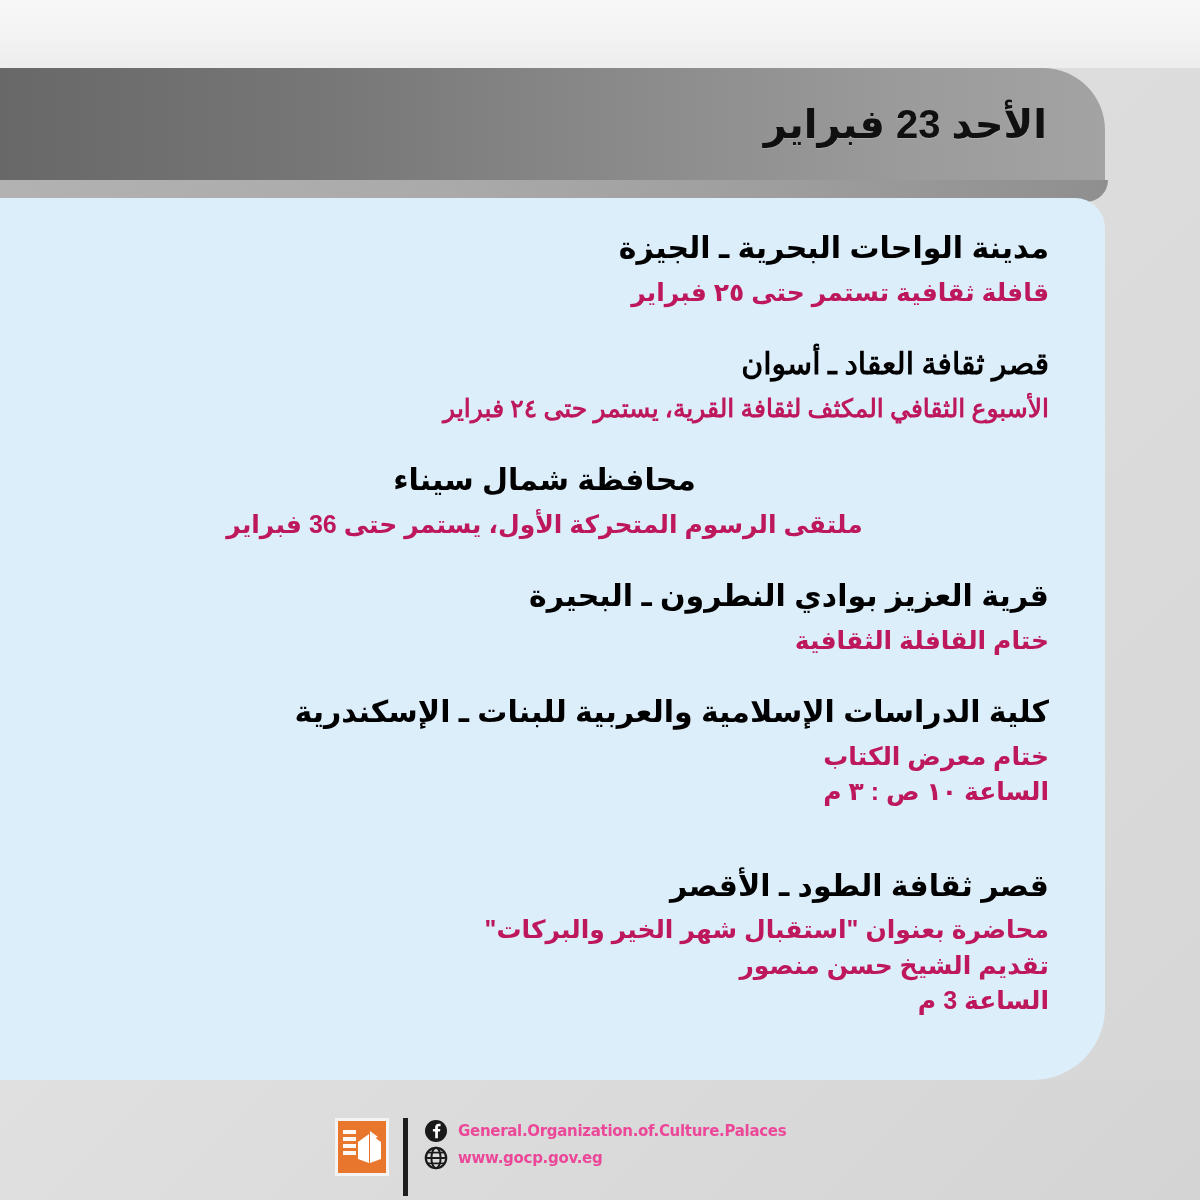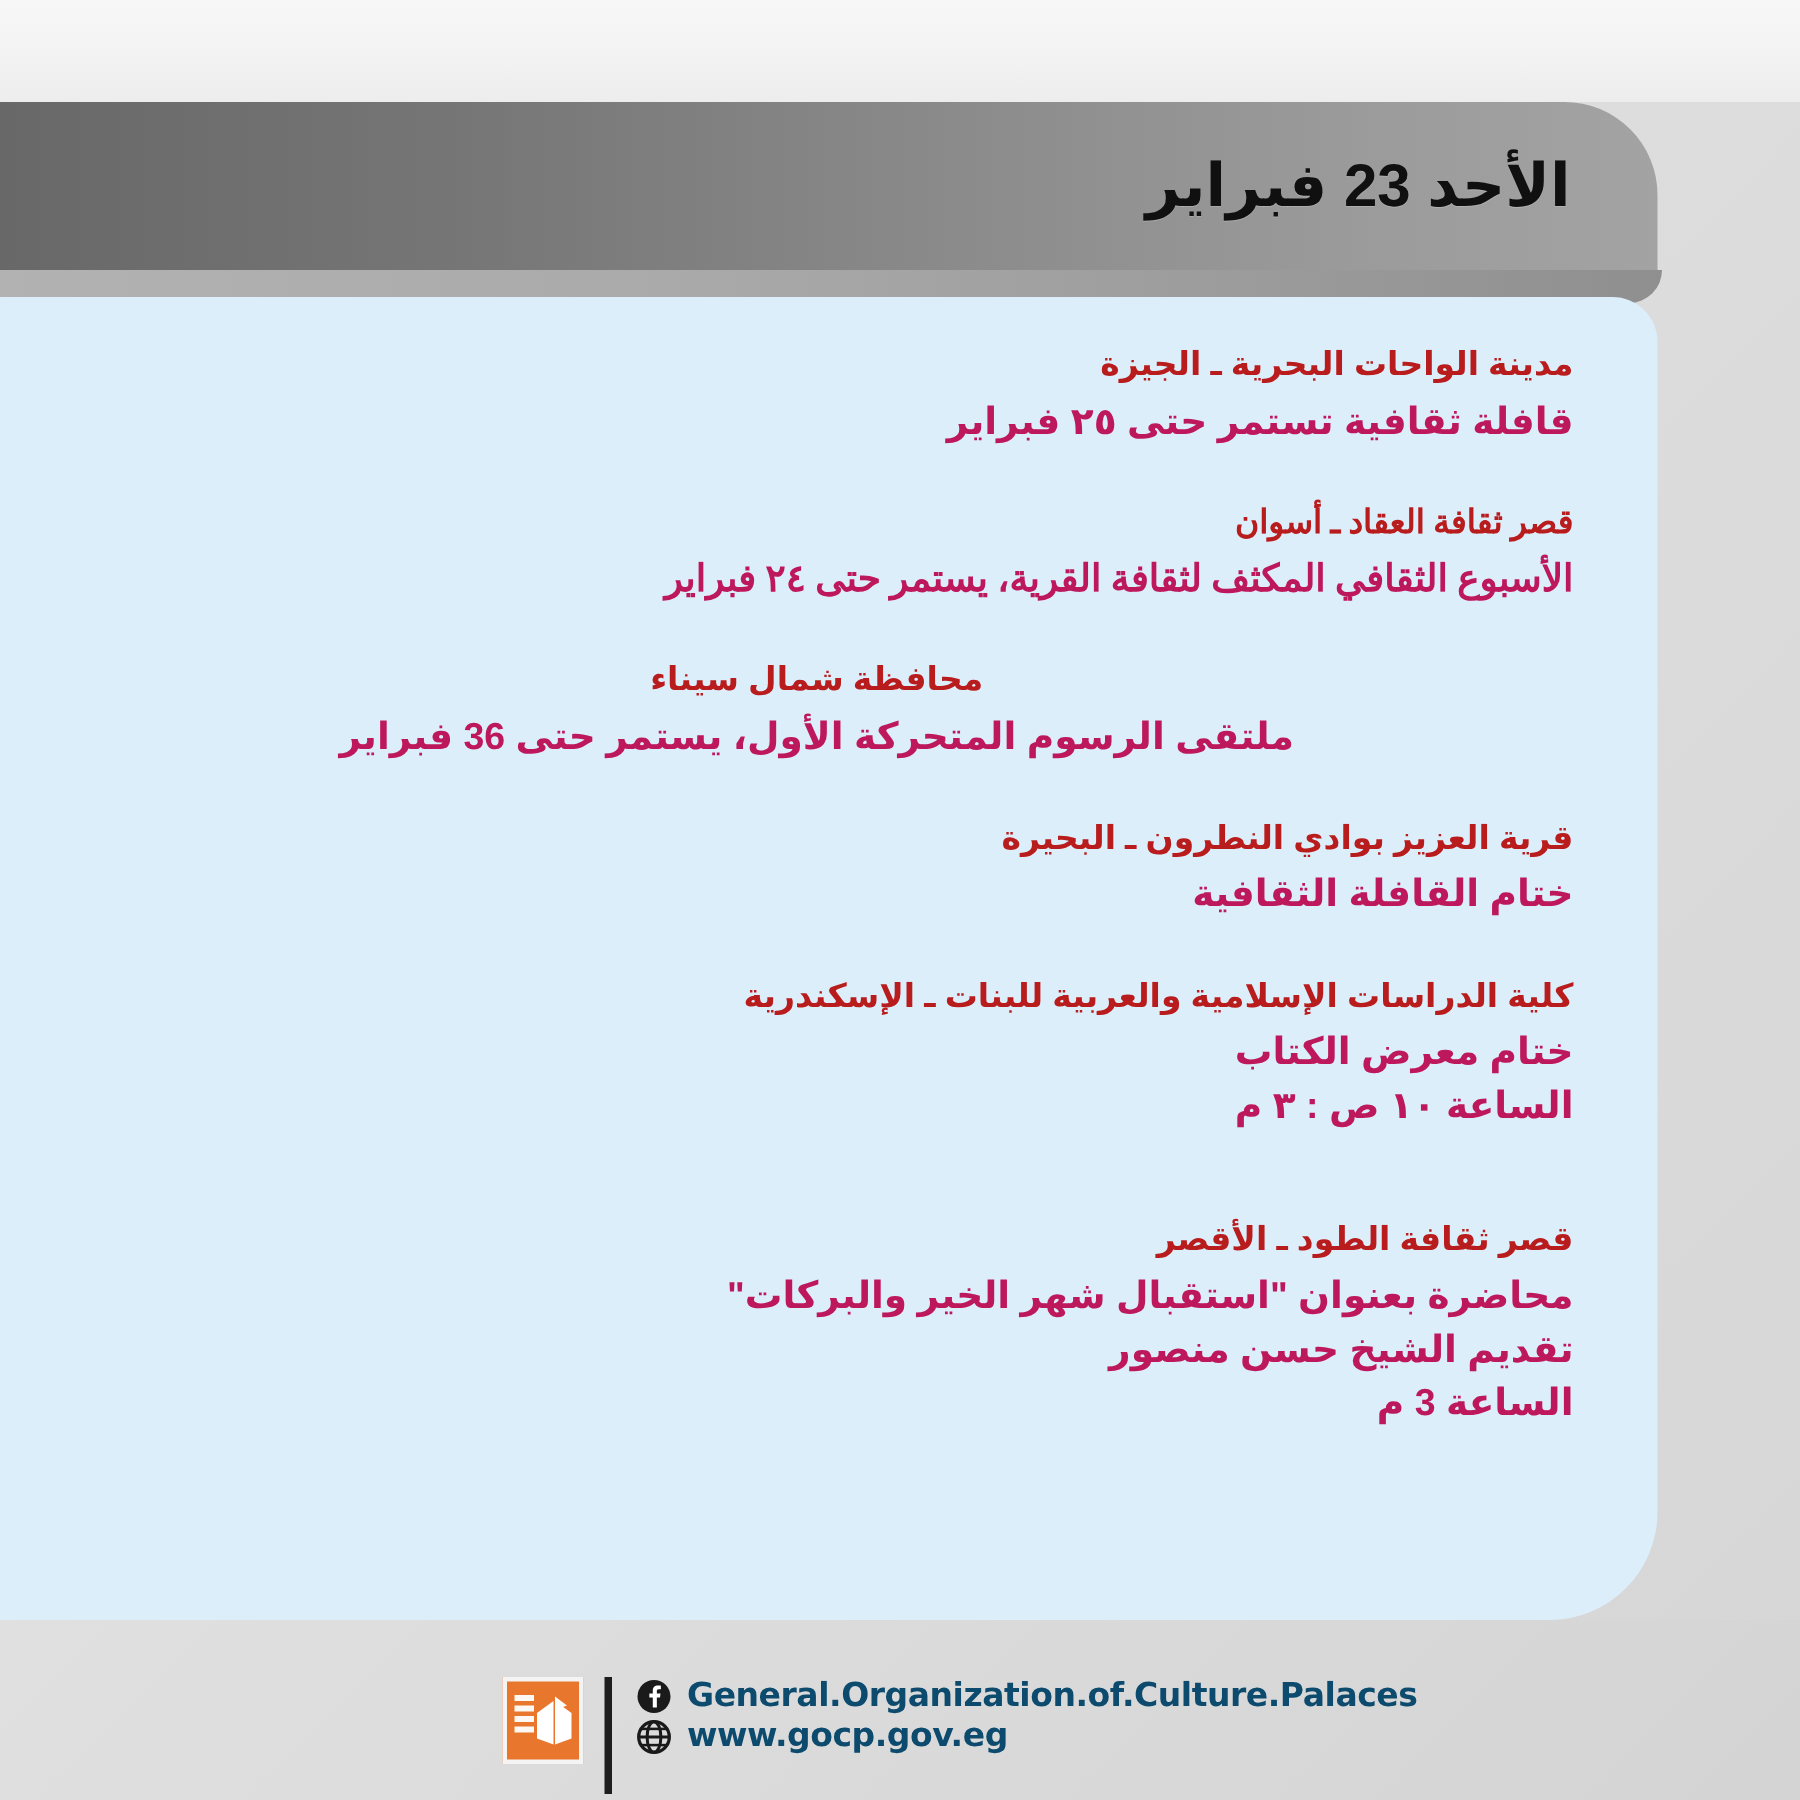--- a/index.html
+++ b/index.html
@@ -79,22 +79,22 @@
 
   
   .event {
     text-align: right;
     direction: rtl;
     margin-bottom: 30px;
   }
   .event:last-child { margin-bottom: 0; }
 
   .event-title {
-    color: #b91c1c;
-    font-size: 22px;
+    color: #000000;
+    font-size: 30px;
     font-weight: bold;
     line-height: 1.35;
     margin: 0 0 6px 0;
     white-space: nowrap;
   }
   .event-line {
     color: #be185d;
     font-size: 25px;
     font-weight: bold;
     line-height: 1.42;
@@ -164,23 +164,23 @@
     flex-direction: column;
     gap: 3px;
     padding-top: 1px;
   }
   .contact-row {
     display: flex;
     align-items: center;
     gap: 10px;
   }
   .contact-text {
-    font-size: 22px;
-    font-weight: bold;
-    color: #0c4a6e;
+    font-size: 15px;
+    font-weight: bold;
+    color: #ec4899;
     letter-spacing: -0.3px;
     font-family: "DejaVu Sans", sans-serif;
     line-height: 1.1;
     white-space: nowrap;
   }
   .ico { flex: none; display: block; }
 </style>
 </head>
 <body>
 

